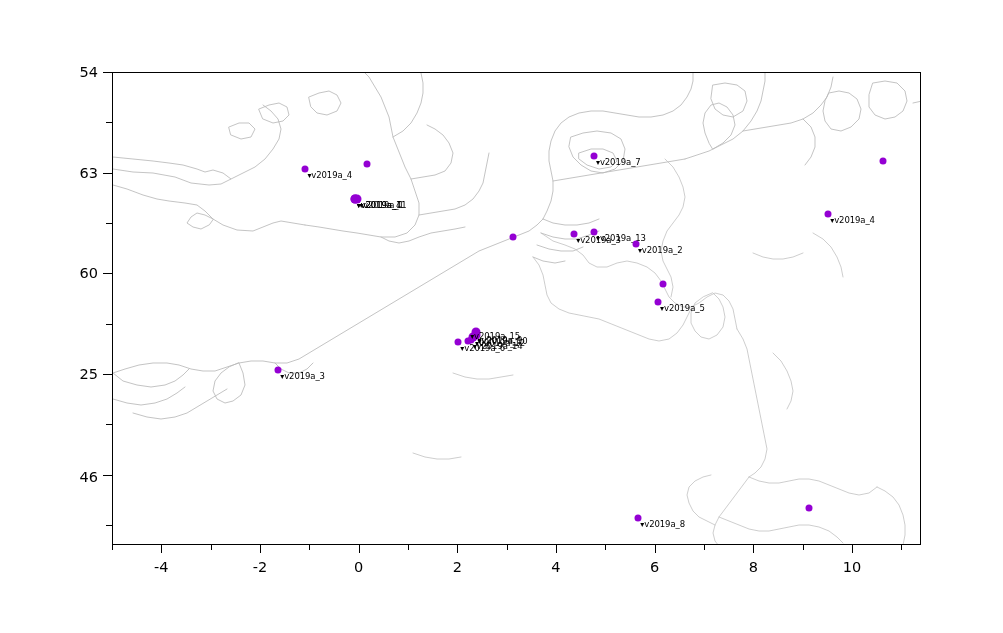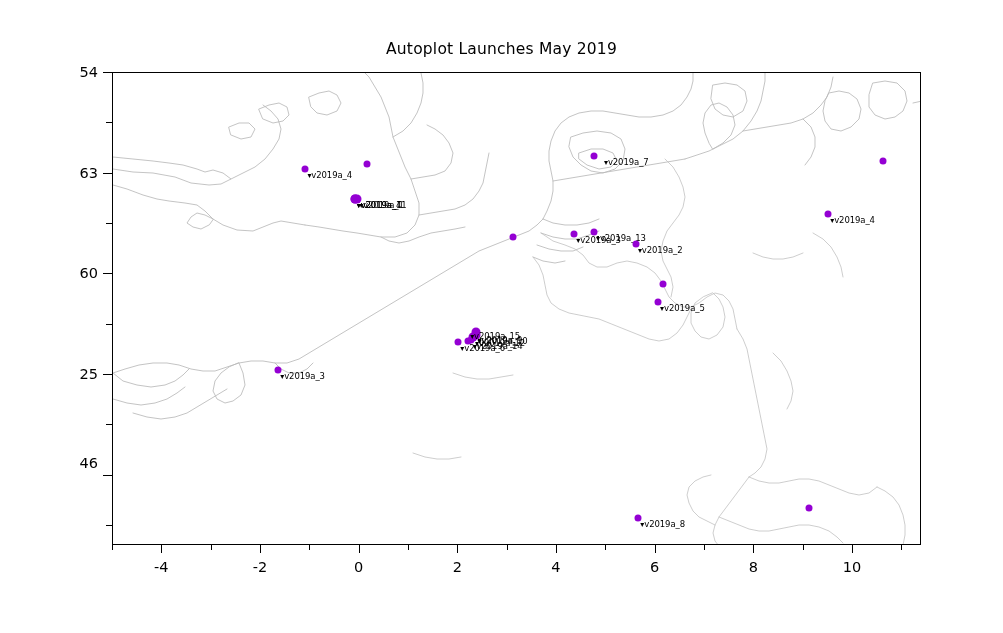--- a/index.html
+++ b/index.html
@@ -114,21 +114,20 @@
     transform: translateY(-50%);
     text-align: right;
     font-family: "DejaVu Sans", sans-serif;
   }
 </style>
 </head>
 <body>
 
 <div id="figure">
 
-  <div id="chart-title">Autoplot Launches May 2019</div>
 
   <div id="plot-area">
     <svg id="map-svg" viewBox="0 0 809 473" preserveAspectRatio="none">
 
       <g>
 
         <path class="coast" d="M0 96 L20 99 L40 100 L62 104 L78 110 L96 112 L108 111 L118 106 L110 100 L100 97 L92 99 L84 96 L70 92 L56 90 L40 88 L20 86 L0 84 Z"></path>
         <path class="coast" d="M0 112 L14 116 L30 122 L44 126 L56 128 L72 130 L84 132 L92 138 L100 146 L110 152 L124 157 L140 158 L150 154 L160 150 L168 148 L180 150 L192 152"></path>
         <path class="coast" d="M118 106 L130 100 L142 94 L152 86 L160 76 L166 66 L168 56 L165 46 L158 38 L150 32"></path>
 
@@ -212,21 +211,21 @@
         <div class="marker" style="left: 192.384px; top: 95.6064px;"></div>
         <div class="pt-label" style="left: 194.384px; top: 101.606px;"><span class="caret">▾</span><span>v2019a_4</span></div>
         <div class="marker" style="left: 254.046px; top: 90.5745px;"></div>
         <div class="marker big" style="left: 241.713px; top: 125.798px;"></div>
         <div class="pt-label" style="left: 243.713px; top: 131.798px;"><span class="caret">▾</span><span>v2019a_4</span></div>
         <div class="marker big" style="left: 241.713px; top: 125.798px;"></div>
         <div class="pt-label" style="left: 243.713px; top: 131.798px;"><span class="caret">▾</span><span>v2019a_11</span></div>
         <div class="marker big" style="left: 244.18px; top: 125.798px;"></div>
         <div class="pt-label" style="left: 246.18px; top: 131.798px;"><span class="caret">▾</span><span>v2019a_1</span></div>
         <div class="marker" style="left: 480.96px; top: 83.0266px;"></div>
-        <div class="pt-label" style="left: 482.96px; top: 89.0266px; margin-left: 8px;"><span class="caret">▾</span><span>v2019a_7</span></div>
+        <div class="pt-label" style="left: 482.96px; top: 89.0266px;"><span class="caret">▾</span><span>v2019a_7</span></div>
         <div class="marker" style="left: 769.537px; top: 88.0585px;"></div>
         <div class="marker" style="left: 715.274px; top: 140.894px;"></div>
         <div class="pt-label" style="left: 717.274px; top: 146.894px;"><span class="caret">▾</span><span>v2019a_4</span></div>
         <div class="marker" style="left: 399.567px; top: 163.537px;"></div>
         <div class="marker" style="left: 461.229px; top: 161.021px;"></div>
         <div class="pt-label" style="left: 463.229px; top: 167.021px;"><span class="caret">▾</span><span>v2019a_3</span></div>
         <div class="marker" style="left: 480.96px; top: 158.505px;"></div>
         <div class="pt-label" style="left: 482.96px; top: 164.505px;"><span class="caret">▾</span><span>v2019a_13</span></div>
         <div class="marker" style="left: 522.89px; top: 171.085px;"></div>
         <div class="pt-label" style="left: 524.89px; top: 177.085px;"><span class="caret">▾</span><span>v2019a_2</span></div>
@@ -273,21 +272,21 @@
       <div class="tick-x" style="left: 112px; top: 545px; height: 5px;"></div>
       <div class="tick-x" style="left: 210.659px; top: 545px; height: 5px;"></div>
       <div class="tick-x" style="left: 309.317px; top: 545px; height: 5px;"></div>
       <div class="tick-x" style="left: 407.976px; top: 545px; height: 5px;"></div>
       <div class="tick-x" style="left: 506.634px; top: 545px; height: 5px;"></div>
       <div class="tick-x" style="left: 605.293px; top: 545px; height: 5px;"></div>
       <div class="tick-x" style="left: 703.951px; top: 545px; height: 5px;"></div>
       <div class="tick-x" style="left: 802.61px; top: 545px; height: 5px;"></div>
       <div class="tick-x" style="left: 901.268px; top: 545px; height: 5px;"></div>
       <div class="tick-y" style="left: 103px; top: 474.553px; width: 9px;"></div>
-      <div class="ticklabel-y" style="left: 54px; top: 463px; width: 44px;">46</div>
+      <div class="ticklabel-y" style="left: 54px; top: 477px; width: 44px;">46</div>
       <div class="tick-y" style="left: 103px; top: 373.915px; width: 9px;"></div>
       <div class="ticklabel-y" style="left: 54px; top: 373.915px; width: 44px;">25</div>
       <div class="tick-y" style="left: 103px; top: 273.277px; width: 9px;"></div>
       <div class="ticklabel-y" style="left: 54px; top: 273.277px; width: 44px;">60</div>
       <div class="tick-y" style="left: 103px; top: 172.638px; width: 9px;"></div>
       <div class="ticklabel-y" style="left: 54px; top: 172.638px; width: 44px;">63</div>
       <div class="tick-y" style="left: 103px; top: 72px; width: 9px;"></div>
       <div class="ticklabel-y" style="left: 54px; top: 72px; width: 44px;">54</div>
       <div class="tick-y" style="left: 106px; top: 524.872px; width: 6px;"></div>
       <div class="tick-y" style="left: 106px; top: 424.234px; width: 6px;"></div>

